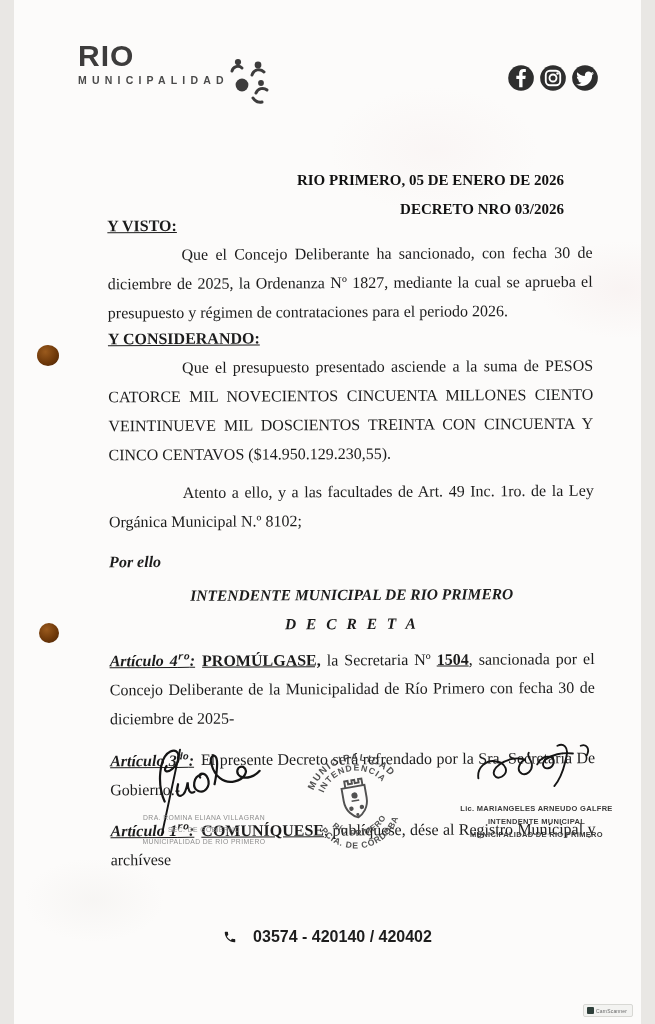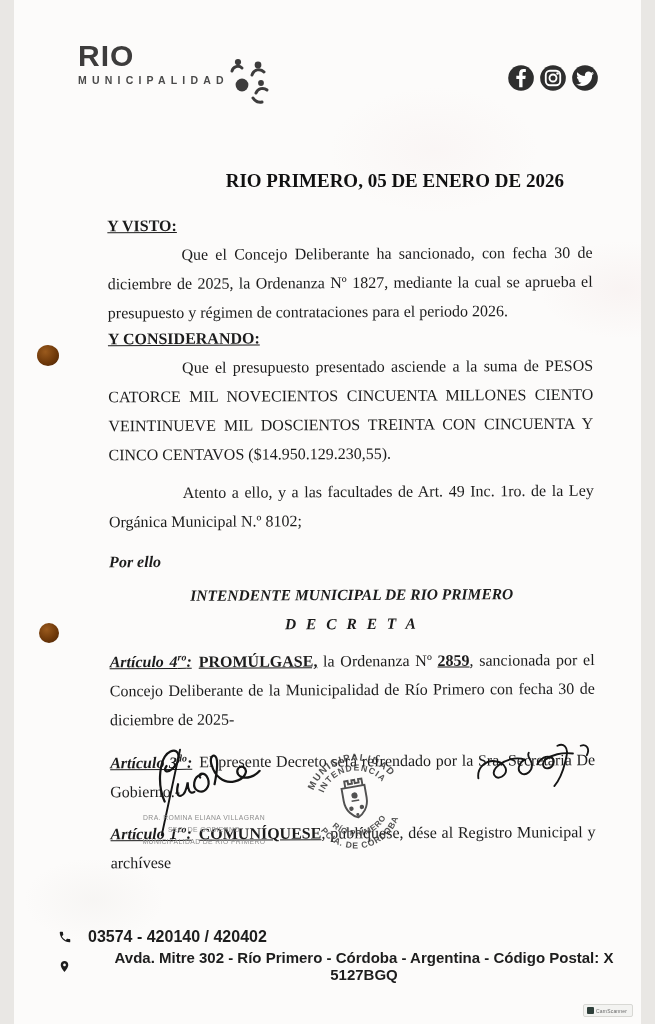--- a/index.html
+++ b/index.html
@@ -19,49 +19,49 @@
   .logo { position:absolute; left:64px; top:42px; width:250px; }
   .logo-line { font-family:"Liberation Sans","DejaVu Sans",sans-serif; font-weight:800;
     font-size:30px; line-height:27px; letter-spacing:1px; color:#3d3c3c; }
   .logo-sub { font-family:"Liberation Sans","DejaVu Sans",sans-serif; font-size:10.5px;
     letter-spacing:5.2px; color:#4a4a4a; margin-top:5px; font-weight:600; }
   .logo-dots { position:absolute; left:150px; top:14px; }
   .social { position:absolute; top:64px; right:42px; display:flex; gap:4px; }
   .social svg { display:block; }
   
   .dateblock { position:absolute; top:166px; left:95px; right:77px; text-align:right;
-    font-weight:bold; font-size:19px; line-height:29px; color:#111; }
+    font-weight:bold; font-size:15px; line-height:29px; color:#111; }
   
   .doc-body { position:absolute; top:216px; left:95px; width:485px; transform:rotate(-0.3deg); }
   .sect-label { font-size:16px; font-weight:bold; text-decoration:underline; }
   .doc-body p { font-size:16px; line-height:29px; text-align:justify; }
   .indent { text-indent:74px; }
   .mt-p { margin-top:5px; }
   .mt-h { margin-top:3px; }
   .atento { margin-top:9px; }
   .por-ello { margin-top:11px; font-weight:bold; font-style:italic; text-align:left !important; }
   .center-line { margin-top:11px; text-align:center; font-weight:bold; font-style:italic; font-size:15.5px; }
   .decreta { letter-spacing:3px; font-size:15.5px; }
   .article { margin-top:9px; }
   .art-label { font-weight:bold; font-style:italic; text-decoration:underline; margin-right:7px; }
-  .art-label sup { font-size:0.62em; }
+  .art-label sup { font-size:0.62em;font-family:Liberation Mono, monospace; }
   .seg-b { font-weight:bold;text-decoration:underline; }
   
   .sig { position:absolute; text-align:center;
     font-family:"Liberation Sans","DejaVu Sans",sans-serif; }
   .sig-left { left:100px; top:742px; width:180px; }
   .sig-right { left:420px; top:738px; width:205px; }
   .sig svg { display:block; margin:0 auto; }
   .sig-left .sig-text { margin-top:-26px; color:#8d8d8d; font-size:6.8px; line-height:12px; letter-spacing:0.4px; }
   .sig-right .sig-text { margin-top:2px; color:#3a3a3a; font-weight:bold; font-size:7.5px; line-height:13px; letter-spacing:0.3px; }
   .stamp { position:absolute; left:284px; top:746px; width:116px; height:116px; transform:rotate(-10deg); opacity:0.88; }
   
   .footer { position:absolute; left:0; right:0; top:928px; text-align:center;
     font-family:"Liberation Sans","DejaVu Sans",sans-serif; color:#1d1d1d; }
-  .footer-line { display:flex; justify-content:flex-start; align-items:center; gap:16px;padding-left:44px; }
+  .footer-line { display:flex; justify-content:center; align-items:center; gap:16px; }
   .footer-phone { font-size:16px; font-weight:bold; }
   .footer-addr { font-size:15px; font-weight:bold; margin-top:3px; }
   .footer svg { flex:0 0 auto; }
   
   .punch-hole { position:absolute; border-radius:50%;
     background:radial-gradient(circle at 38% 32%, #9a5a1d, #6b3608 60%, #47230a); }
   .hole-1 { left:23px; top:345px; width:22px; height:21px; }
   .hole-2 { left:25px; top:623px; width:20px; height:20px; }
   .watermark { position:absolute; right:8px; bottom:7px; width:50px; height:13px;
     background:#f3f3f1; border:1px solid #d8d8d4; border-radius:2px;
@@ -103,38 +103,39 @@
       <circle cx="15.9" cy="8.1" r="1.1" fill="#fff"></circle>
     </svg>
     <svg width="28" height="28" viewBox="0 0 24 24">
       <circle cx="12" cy="12" r="11" fill="#2e2e2e"></circle>
       <path fill="#fff" transform="translate(3.3,3.5) scale(0.73)" d="M22.46 6c-.77.35-1.6.58-2.46.69.89-.53 1.56-1.37 1.88-2.38-.83.5-1.75.85-2.72 1.05C18.37 4.5 17.26 4 16 4c-2.35 0-4.27 1.92-4.27 4.29 0 .34.04.67.11.98C8.28 9.09 5.11 7.38 3 4.79c-.37.63-.58 1.37-.58 2.15 0 1.49.75 2.81 1.91 3.56-.71 0-1.37-.2-1.95-.5v.03c0 2.08 1.48 3.82 3.44 4.21a4.22 4.22 0 0 1-1.93.07 4.28 4.28 0 0 0 4 2.98 8.52 8.52 0 0 1-5.33 1.84c-.34 0-.68-.02-1.02-.06C3.44 20.29 5.7 21 8.12 21 16 21 20.33 14.46 20.33 8.79c0-.19 0-.37-.01-.56.84-.6 1.56-1.36 2.14-2.23z"></path>
     </svg>
   </div>
 
   <div class="dateblock">
     <div>RIO PRIMERO, 05 DE ENERO DE 2026</div>
+    <div>DECRETO NRO 03/2026</div>
   </div>
 
   <div class="doc-body">
     <div class="sect-label">Y VISTO:</div>
     <p class="indent mt-p">Que el Concejo Deliberante ha sancionado, con fecha 30 de diciembre de 2025, la Ordenanza Nº 1827, mediante la cual se aprueba el presupuesto y régimen de contrataciones para el periodo 2026.</p>
 
     <div class="sect-label mt-h">Y CONSIDERANDO:</div>
     <p class="indent mt-p">Que el presupuesto presentado asciende a la suma de PESOS CATORCE MIL NOVECIENTOS CINCUENTA MILLONES CIENTO VEINTINUEVE MIL DOSCIENTOS TREINTA CON CINCUENTA Y CINCO CENTAVOS ($14.950.129.230,55).</p>
 
     <p class="indent atento">Atento a ello, y a las facultades de Art. 49 Inc. 1ro. de la Ley Orgánica Municipal N.º 8102;</p>
 
     <p class="por-ello">Por ello</p>
 
     <div class="center-line">INTENDENTE MUNICIPAL DE RIO PRIMERO</div>
     <div class="center-line decreta">D E C R E T A</div>
 
     <p class="article">
-      <span class="art-label"><span>Artículo 4</span><sup>ro</sup><span>:</span></span><span class="seg-b">PROMÚLGASE,</span><span> la Ordenanza Nº </span><span class="seg-b">2859</span><span>, sancionada por el Concejo Deliberante de la Municipalidad de Río Primero con fecha 30 de diciembre de 2025-</span>
+      <span class="art-label"><span>Artículo 4</span><sup>ro</sup><span>:</span></span><span class="seg-b">PROMÚLGASE,</span><span> la Secretaria Nº </span><span class="seg-b">1504</span><span>, sancionada por el Concejo Deliberante de la Municipalidad de Río Primero con fecha 30 de diciembre de 2025-</span>
     </p>
 
     <p class="article">
       <span class="art-label"><span>Artículo 3</span><sup>do</sup><span>:</span></span><span>El presente Decreto será refrendado por la Sra. Secretaria De Gobierno.-</span>
     </p>
 
     <p class="article">
       <span class="art-label"><span>Artículo 1</span><sup>ro</sup><span>:</span></span><span class="seg-b">COMUNÍQUESE</span><span>, publíquese, dése al Registro Municipal y archívese</span>
     </p>
   </div>
@@ -184,35 +185,34 @@
     <svg width="175" height="62" viewBox="0 0 170 80">
       <g fill="none" stroke="#151515" stroke-width="2.4" stroke-linecap="round">
         <path d="M10,52 C8,38 20,28 32,30 C46,32 50,44 40,50 C32,54 26,46 33,38 C44,27 60,24 70,28"></path>
         <path d="M70,28 C62,32 59,42 66,46 C72,49 80,42 79,34 C78,27 72,24 75,19"></path>
         <path d="M86,34 C90,26 98,22 104,25 C110,28 107,38 100,39 C94,40 91,34 96,28"></path>
         <path d="M112,10 C120,6 126,12 124,22 C121,38 115,54 108,62"></path>
         <path d="M96,28 C104,22 118,18 132,20"></path>
         <path d="M142,10 C150,7 154,14 150,22"></path>
       </g>
     </svg>
+    <div class="sig-text">
+      <div>Lic. MARIANGELES ARNEUDO GALFRE</div>
+      <div>INTENDENTE MUNICIPAL</div>
+      <div>MUNICIPALIDAD DE RIO PRIMERO</div>
+    </div>
   </div>
 
   <div class="footer">
     <div class="footer-line footer-phone">
       <svg width="14" height="14" viewBox="0 0 24 24">
         <path fill="#1d1d1d" d="M6.62 10.79c1.44 2.83 3.76 5.14 6.59 6.59l2.2-2.2c.27-.27.67-.36 1.02-.24 1.12.37 2.33.57 3.57.57.55 0 1 .45 1 1V20c0 .55-.45 1-1 1-9.39 0-17-7.61-17-17 0-.55.45-1 1-1h3.5c.55 0 1 .45 1 1 0 1.25.2 2.45.57 3.57.11.35.03.74-.25 1.02l-2.2 2.2z"></path>
       </svg>
       <span>03574 - 420140 / 420402</span>
     </div>
-    <div class="footer-line footer-addr">
-      <svg width="13" height="13" viewBox="0 0 24 24">
-        <path fill="#1d1d1d" d="M12 2C8.13 2 5 5.13 5 9c0 5.25 7 13 7 13s7-7.75 7-13c0-3.87-3.13-7-7-7zm0 9.5c-1.38 0-2.5-1.12-2.5-2.5s1.12-2.5 2.5-2.5 2.5 1.12 2.5 2.5-1.12 2.5-2.5 2.5z"></path>
-      </svg>
-      <span>Avda. Mitre 302 - Río Primero - Córdoba - Argentina - Código Postal: X 5127BGQ</span>
-    </div>
   </div>
 
   <div class="punch-hole hole-1"></div>
   <div class="punch-hole hole-2"></div>
 
   <div class="watermark">
     <div class="wm-box"></div>
     <div class="wm-text">CamScanner</div>
   </div>
 

